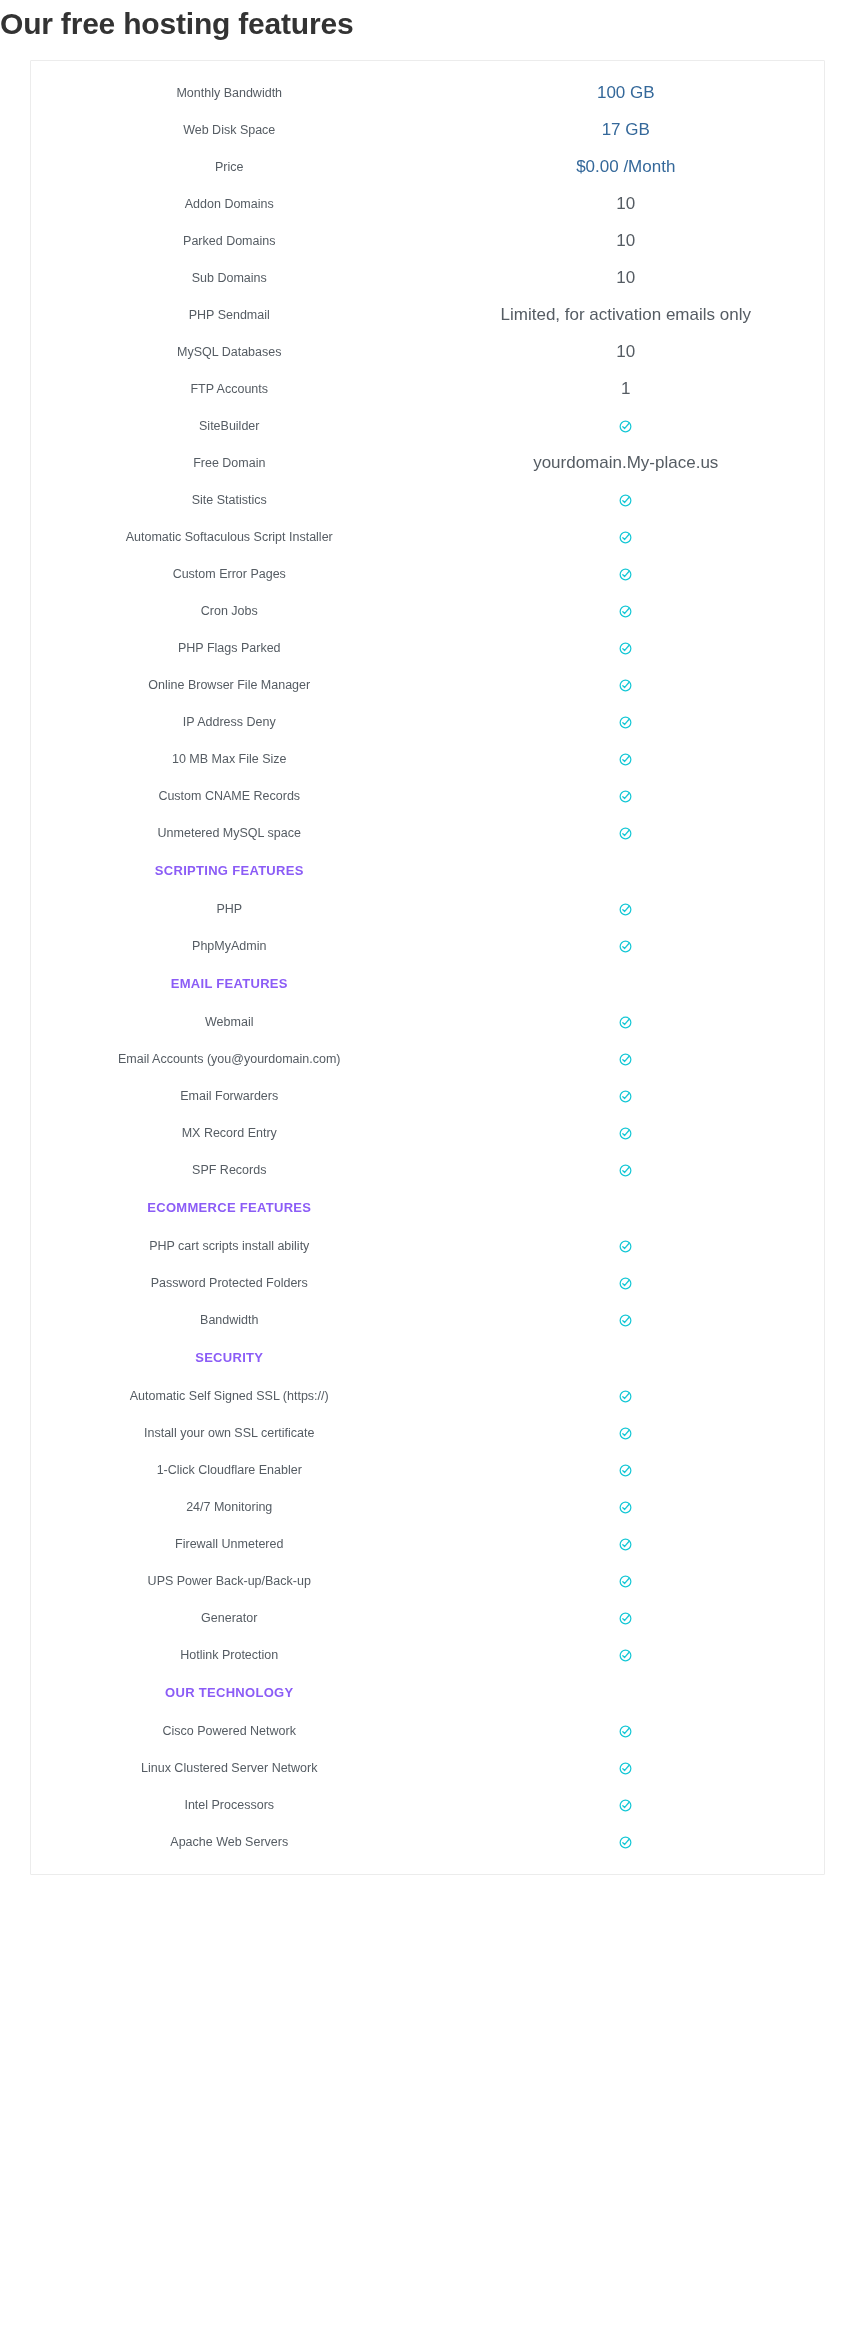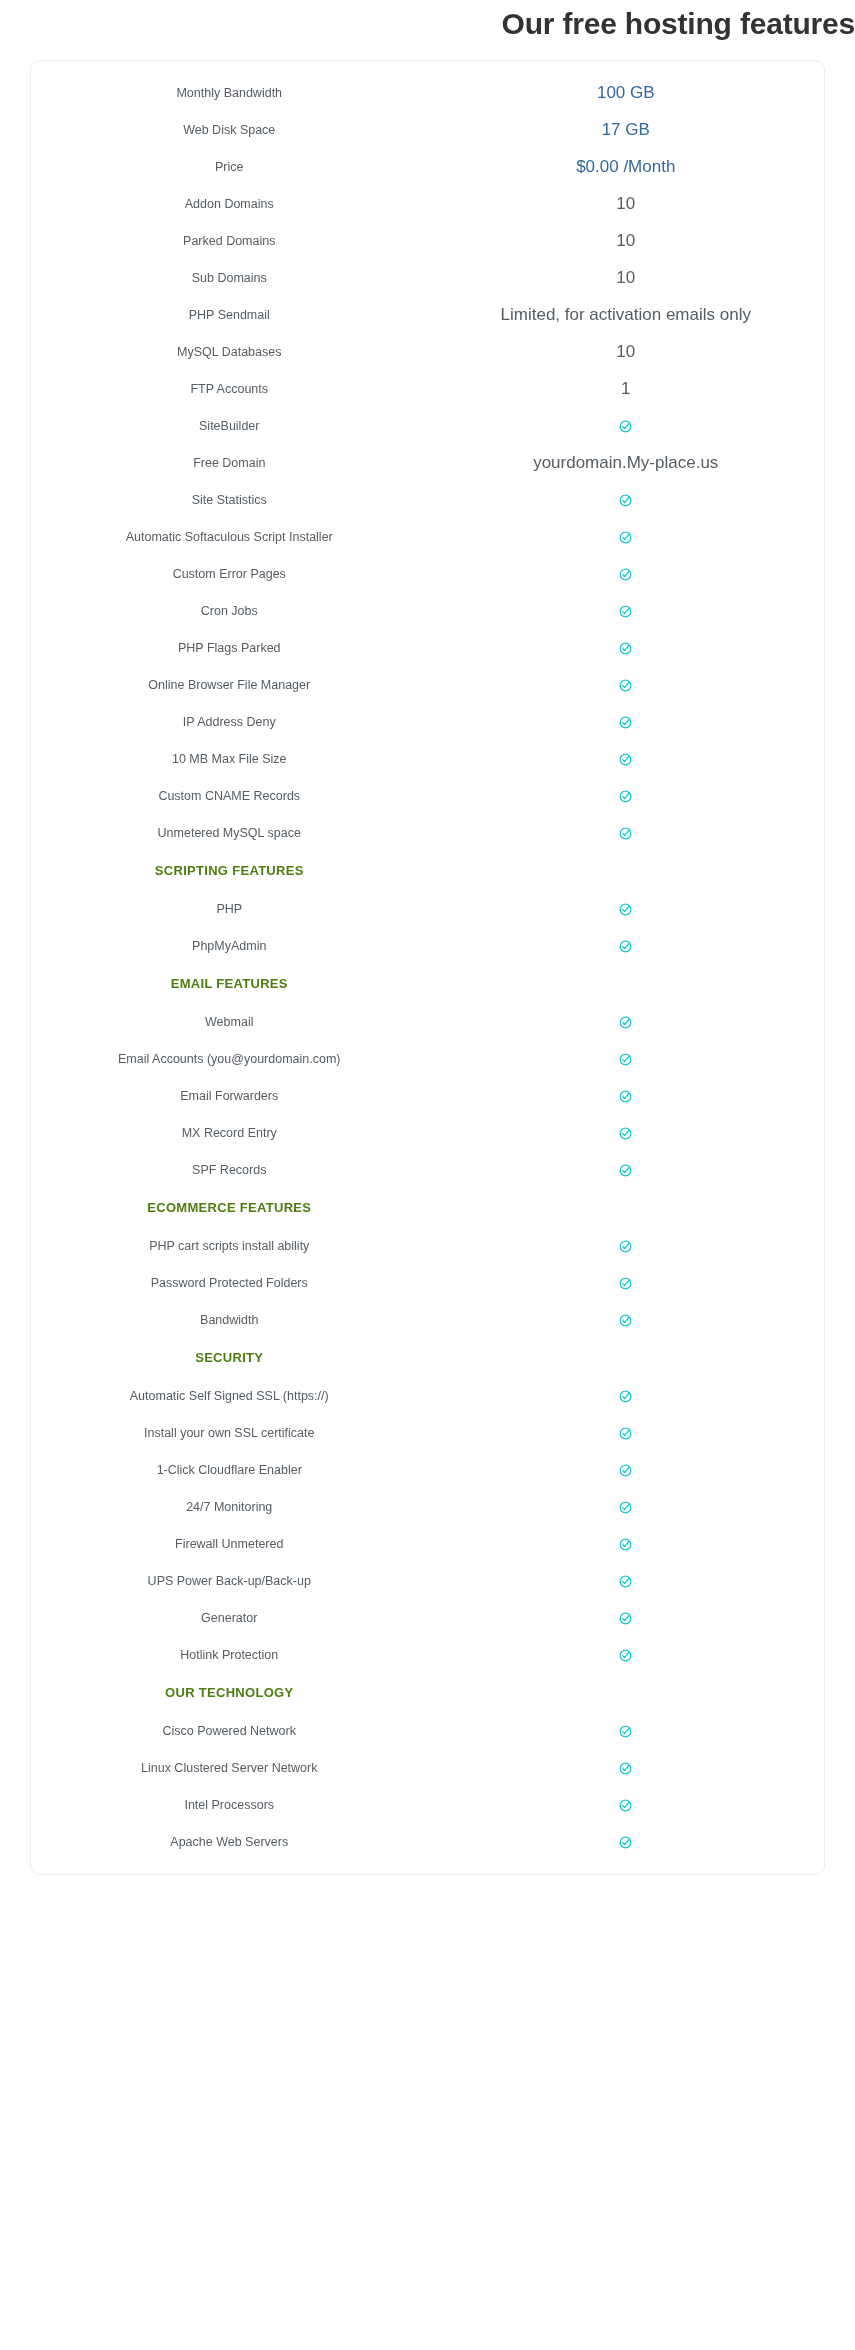--- a/index.html
+++ b/index.html
@@ -14,35 +14,35 @@
 
   .page {
     width: 855px;
     min-height: 2350px;
     background: #ffffff;
     padding-top: 0;
   }
 
   
   .page-title {
-    text-align: right;
+    text-align: left;
     font-size: 30px;
     font-weight: bold;
     color: #333333;
     letter-spacing: -0.2px;
     padding: 4px 0 0 0;
     line-height: 40px;
   }
 
   
   .features-card {
     margin: 16px 30px 0 30px;
     background: #ffffff;
     border: 1px solid #ececec;
-    border-radius: 10px;
+    border-radius: 1px;
     padding: 13px 0 14px 0;
   }
 
   .features-table {
     width: 100%;
     border-collapse: collapse;
   }
 
   .feature-row { }
 
@@ -69,21 +69,21 @@
   .feature-value.accent-blue {
     color: #34689a;
   }
 
   
   .section-row .section-title {
     width: 50%;
     text-align: center;
     font-size: 13px;
     font-weight: bold;
-    color: #4d7c0f;
+    color: #8b5cf6;
     letter-spacing: 0.3px;
     padding: 12px 10px 11px 10px;
     line-height: 16px;
     text-transform: uppercase;
   }
 
   .section-row .section-spacer {
     width: 50%;
   }
 

